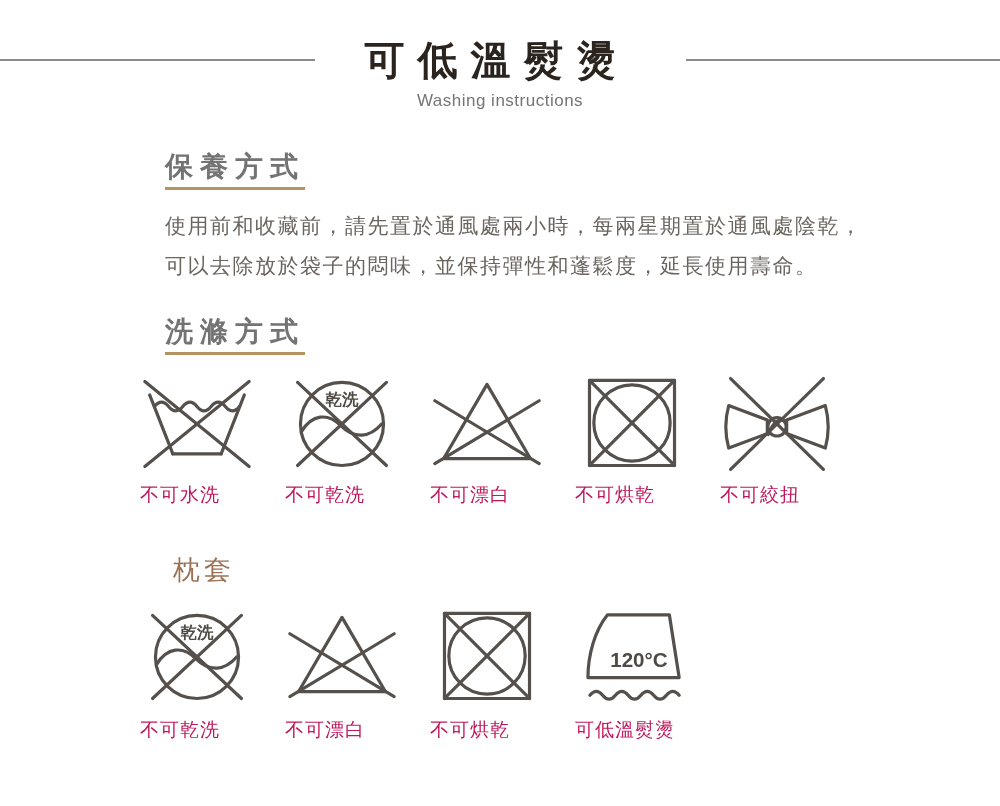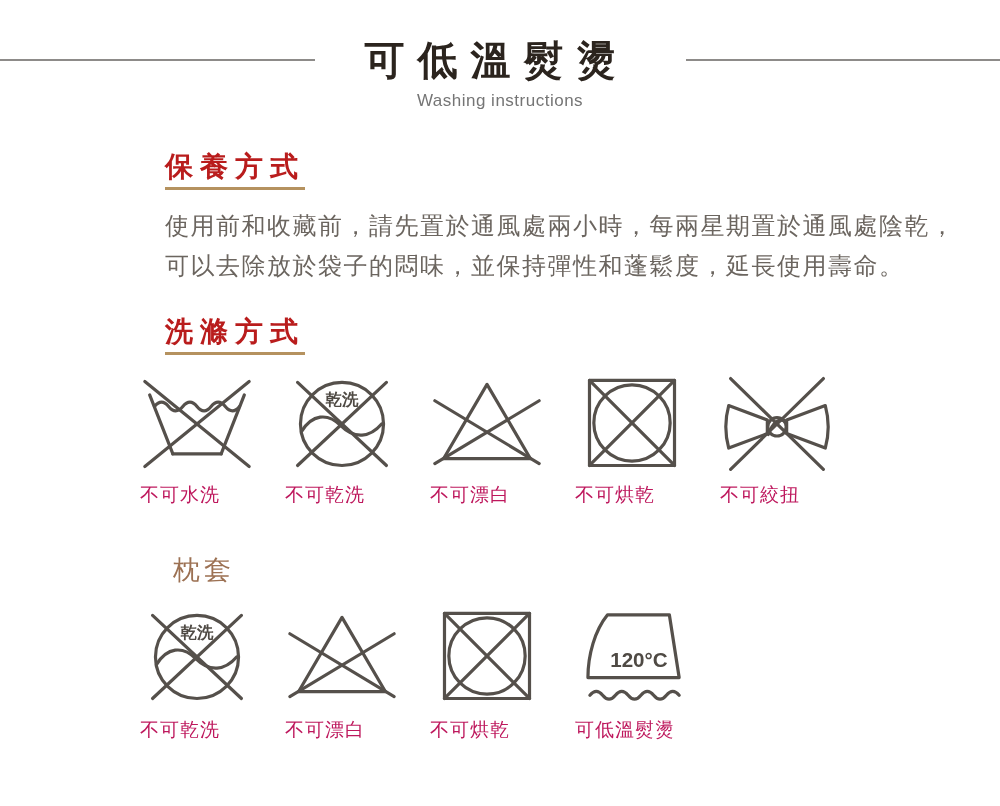--- a/index.html
+++ b/index.html
@@ -18,26 +18,26 @@
   .rule-right { margin-left:56px; }
   .page-title {
     margin:0; font-size:40px; font-weight:700; color:#2b241e;
     letter-spacing:13px; white-space:nowrap;
   }
   .subtitle { text-align:center; font-size:17px; color:#757575; margin-top:7px; letter-spacing:0.5px; }
 
   
   .content { margin-left:165px; margin-right:60px; padding-top:40px; }
   .sec-heading {
-    display:inline-block; margin:0; font-size:28px; font-weight:700; color:#b91c1c;
+    display:inline-block; margin:0; font-size:28px; font-weight:700; color:#737373;
     letter-spacing:7px; border-bottom:3px solid #b5925f; padding-bottom:4px; line-height:1.15;
   }
   .sec-heading.second { margin-top:30px; }
   .body-text {
-    margin:16px 0 0 0; font-size:24px; line-height:40px; color:#6b655f; letter-spacing:1.5px;
+    margin:16px 0 0 0; font-size:21px; line-height:40px; color:#6b655f; letter-spacing:1.5px;
     white-space:nowrap;
   }
 
   .group-name { font-size:27px; color:#9c7153; letter-spacing:4px; margin-top:26px; font-weight:400; }
   .group-2 .group-name { margin-top:44px;margin-left:8px; }
 
   .symbol-row { display:flex; margin-left:-25px; margin-top:12px; }
   .symbol { width:145px; display:flex; flex-direction:column; align-items:flex-start; }
   .icon-box { height:106px; display:flex; align-items:flex-end; justify-content:center; }
   .symbol-label { margin-top:9px; font-size:19px; color:#be185d; letter-spacing:1px; white-space:nowrap; }

